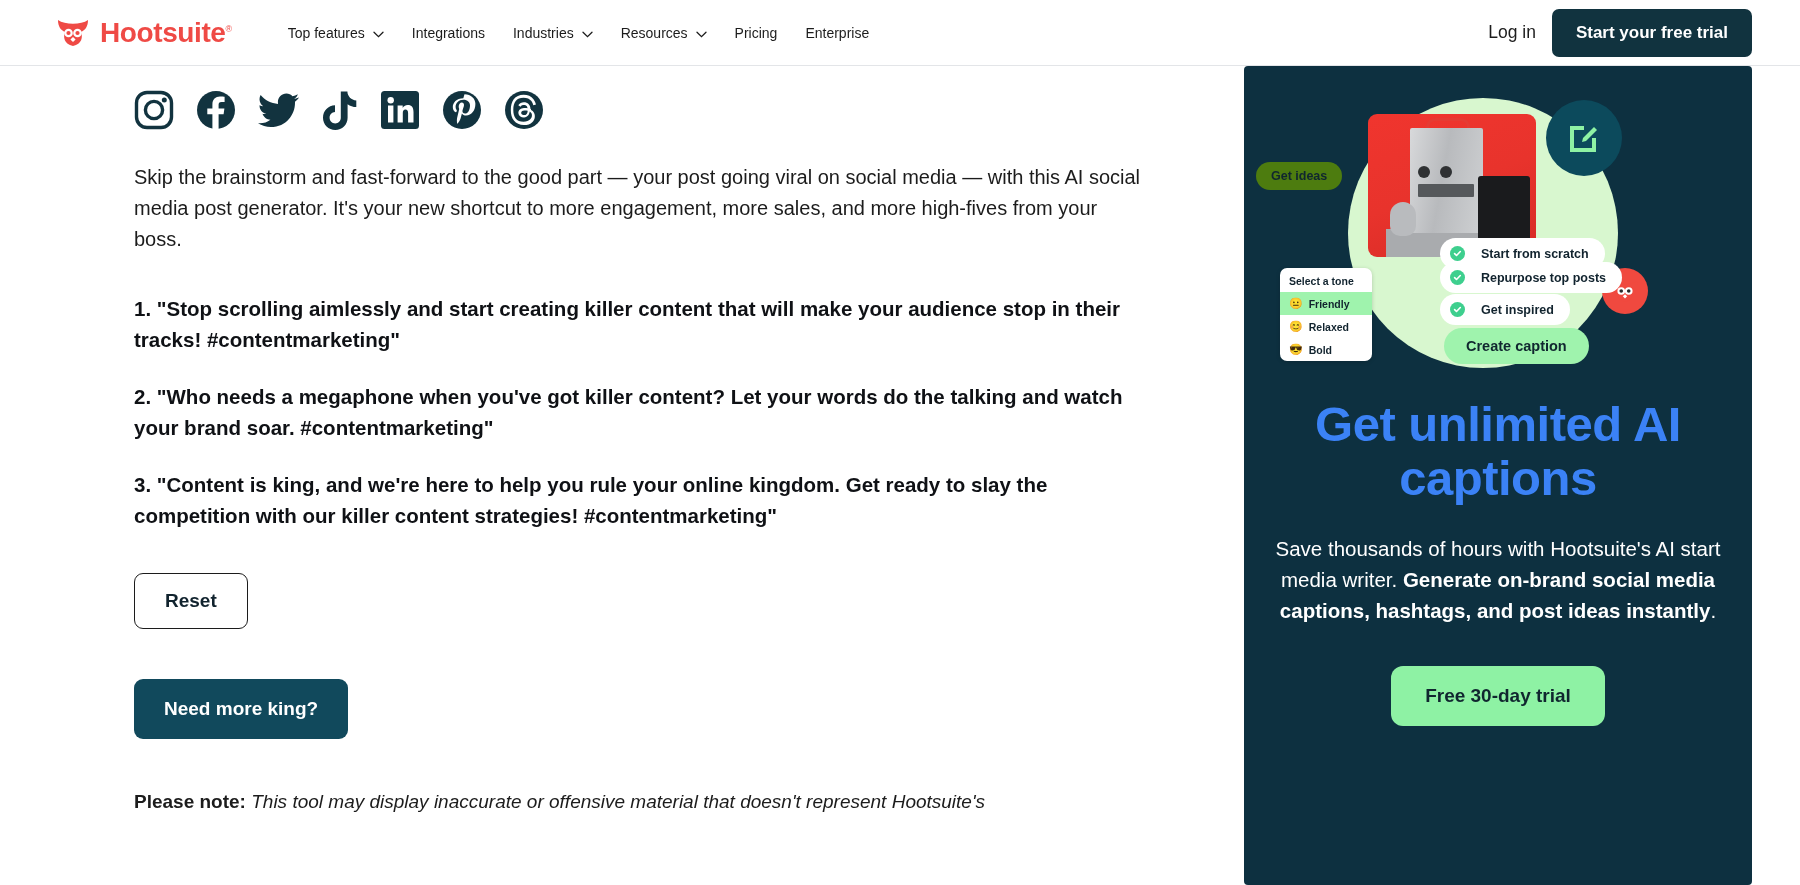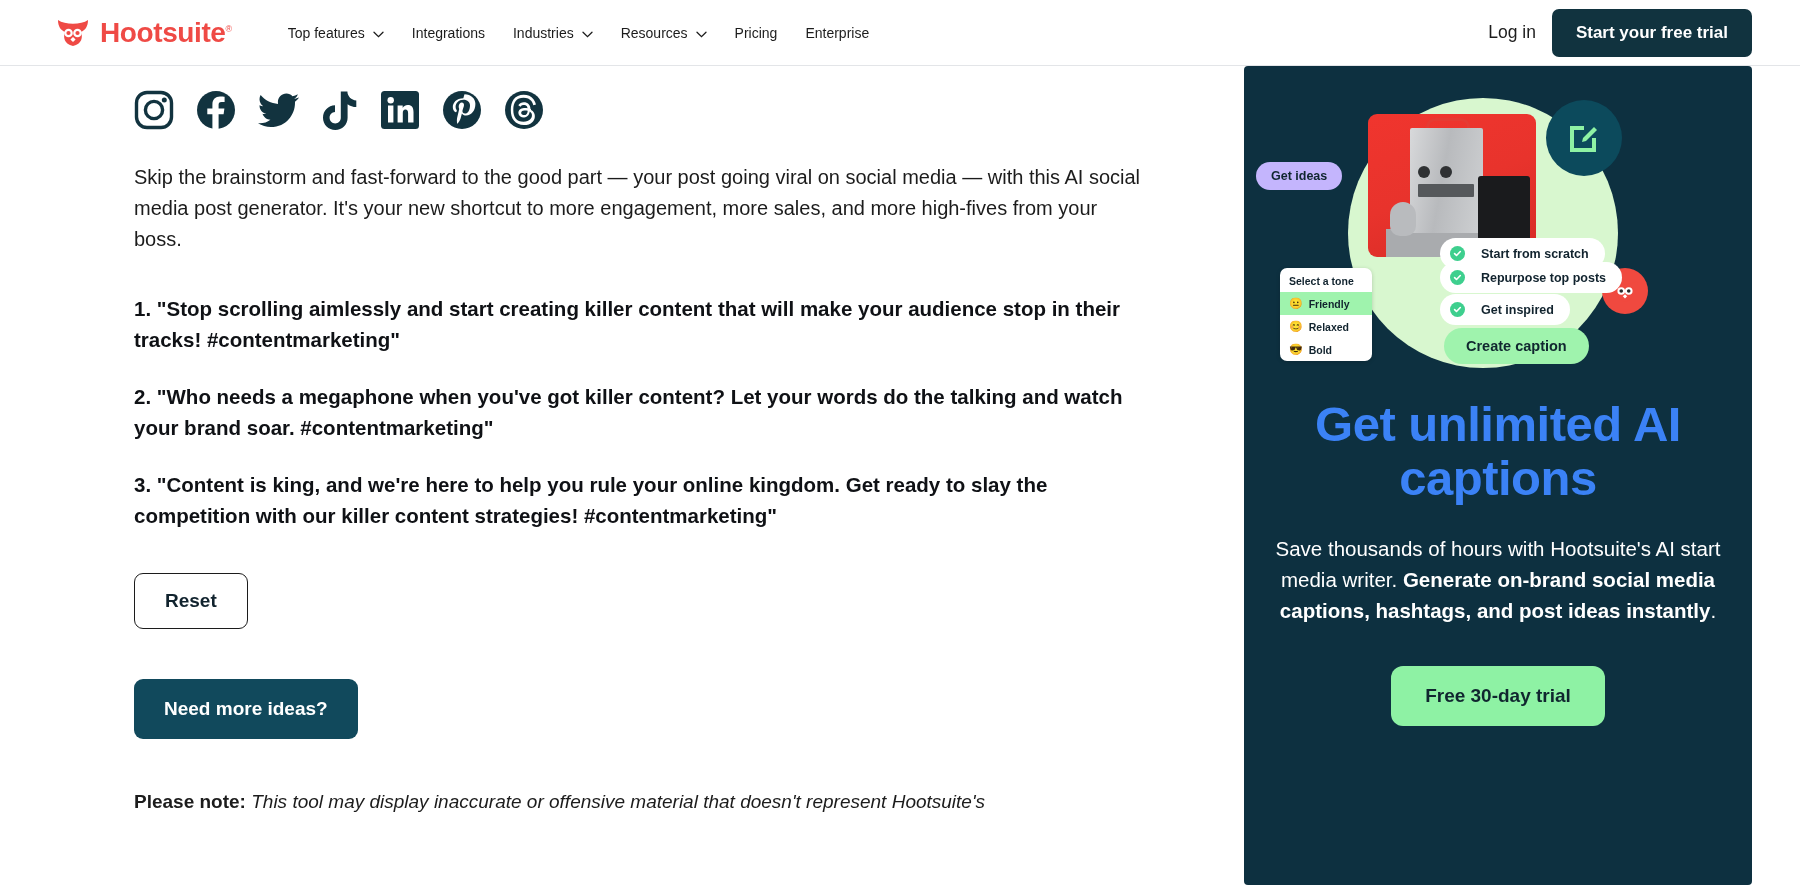--- a/index.html
+++ b/index.html
@@ -261,21 +261,21 @@
   .photo-base {
     position: absolute;
     left: 18px; bottom: 0;
     width: 110px; height: 28px;
     background: #a9abae;
   }
 
   .pill-getideas {
     position: absolute;
     left: 12px; top: 84px;
-    background: #c4b5fd;
+    background: #4d7c0f;
     color: #10262f;
     font-size: 12.5px;
     font-weight: 700;
     padding: 7px 15px;
     border-radius: 16px;
     z-index: 4;
   }
 
   .edit-badge {
     position: absolute;
@@ -511,21 +511,21 @@
   <p class="intro-text">Skip the brainstorm and fast-forward to the good part — your post going viral on social media — with this AI social media post generator. It's your new shortcut to more engagement, more sales, and more high-fives from your boss.</p>
 
   <div class="results">
     <p class="result-item">1. "Stop scrolling aimlessly and start creating killer content that will make your audience stop in their tracks! #contentmarketing"</p>
     <p class="result-item">2. "Who needs a megaphone when you've got killer content? Let your words do the talking and watch your brand soar. #contentmarketing"</p>
     <p class="result-item">3. "Content is king, and we're here to help you rule your online kingdom. Get ready to slay the competition with our killer content strategies! #contentmarketing"</p>
   </div>
 
   <button class="reset-btn">Reset</button>
 
-  <button class="ideas-btn">Need more ideas?</button>
+  <button class="ideas-btn">Need more king?</button>
 
   <p class="disclaimer"><b>Please note:</b><span> This tool may display inaccurate or offensive material that doesn't represent Hootsuite's</span></p>
 </main>
 
 <aside class="promo-panel">
 
   <div class="illus">
     <div class="illus-circle"></div>
 
     <div class="illus-photo">

